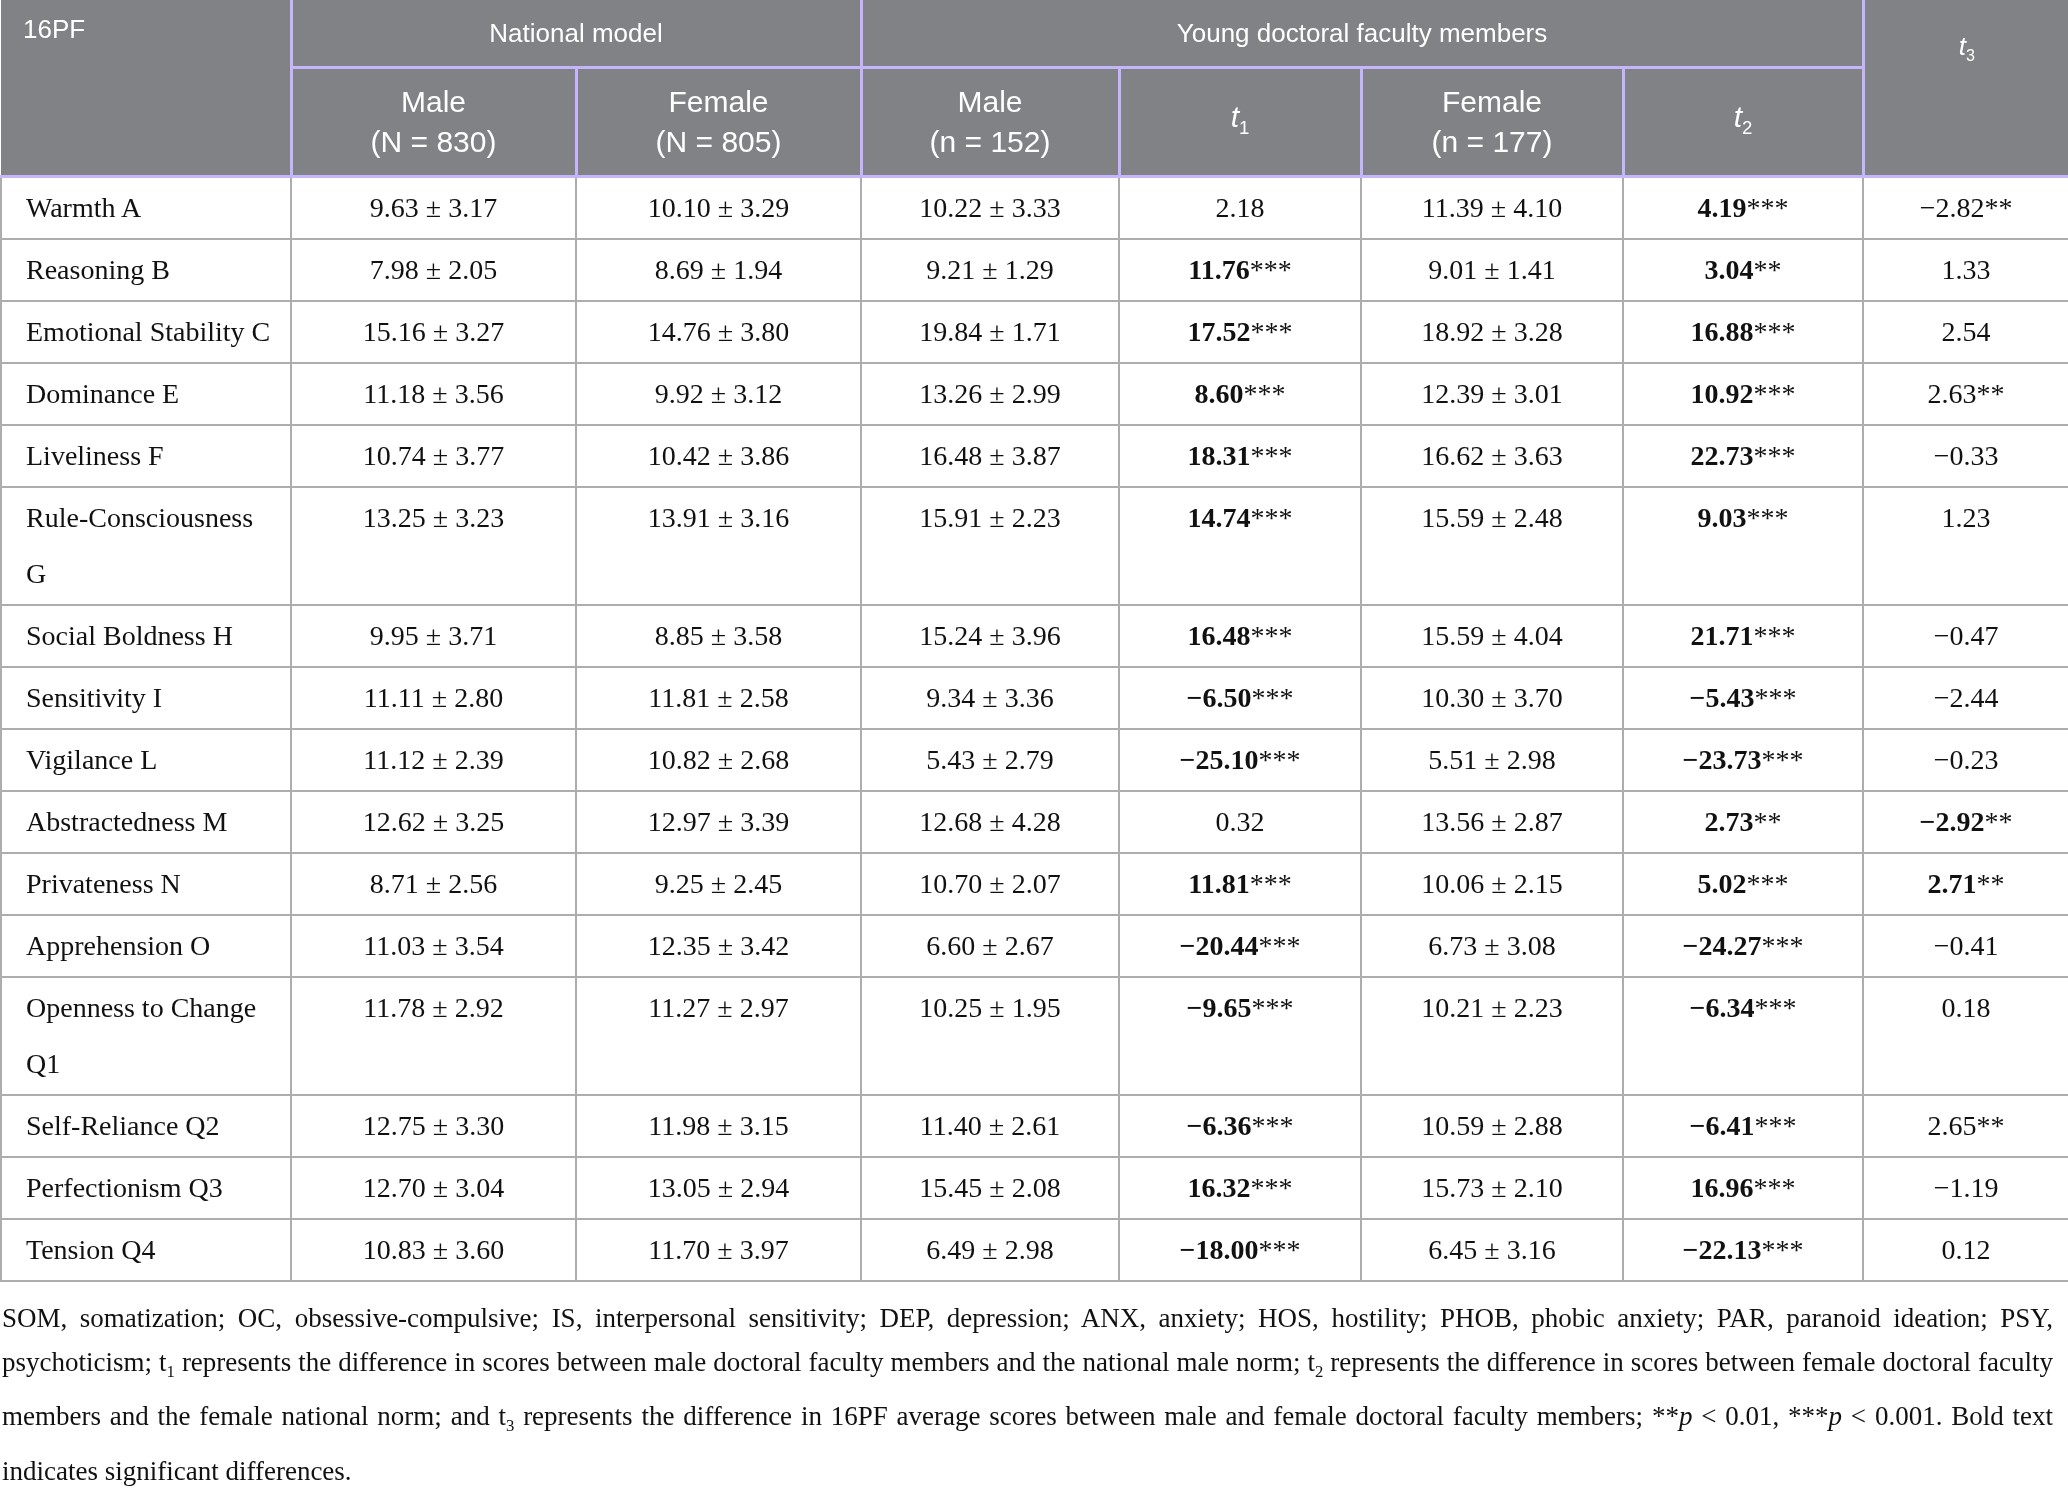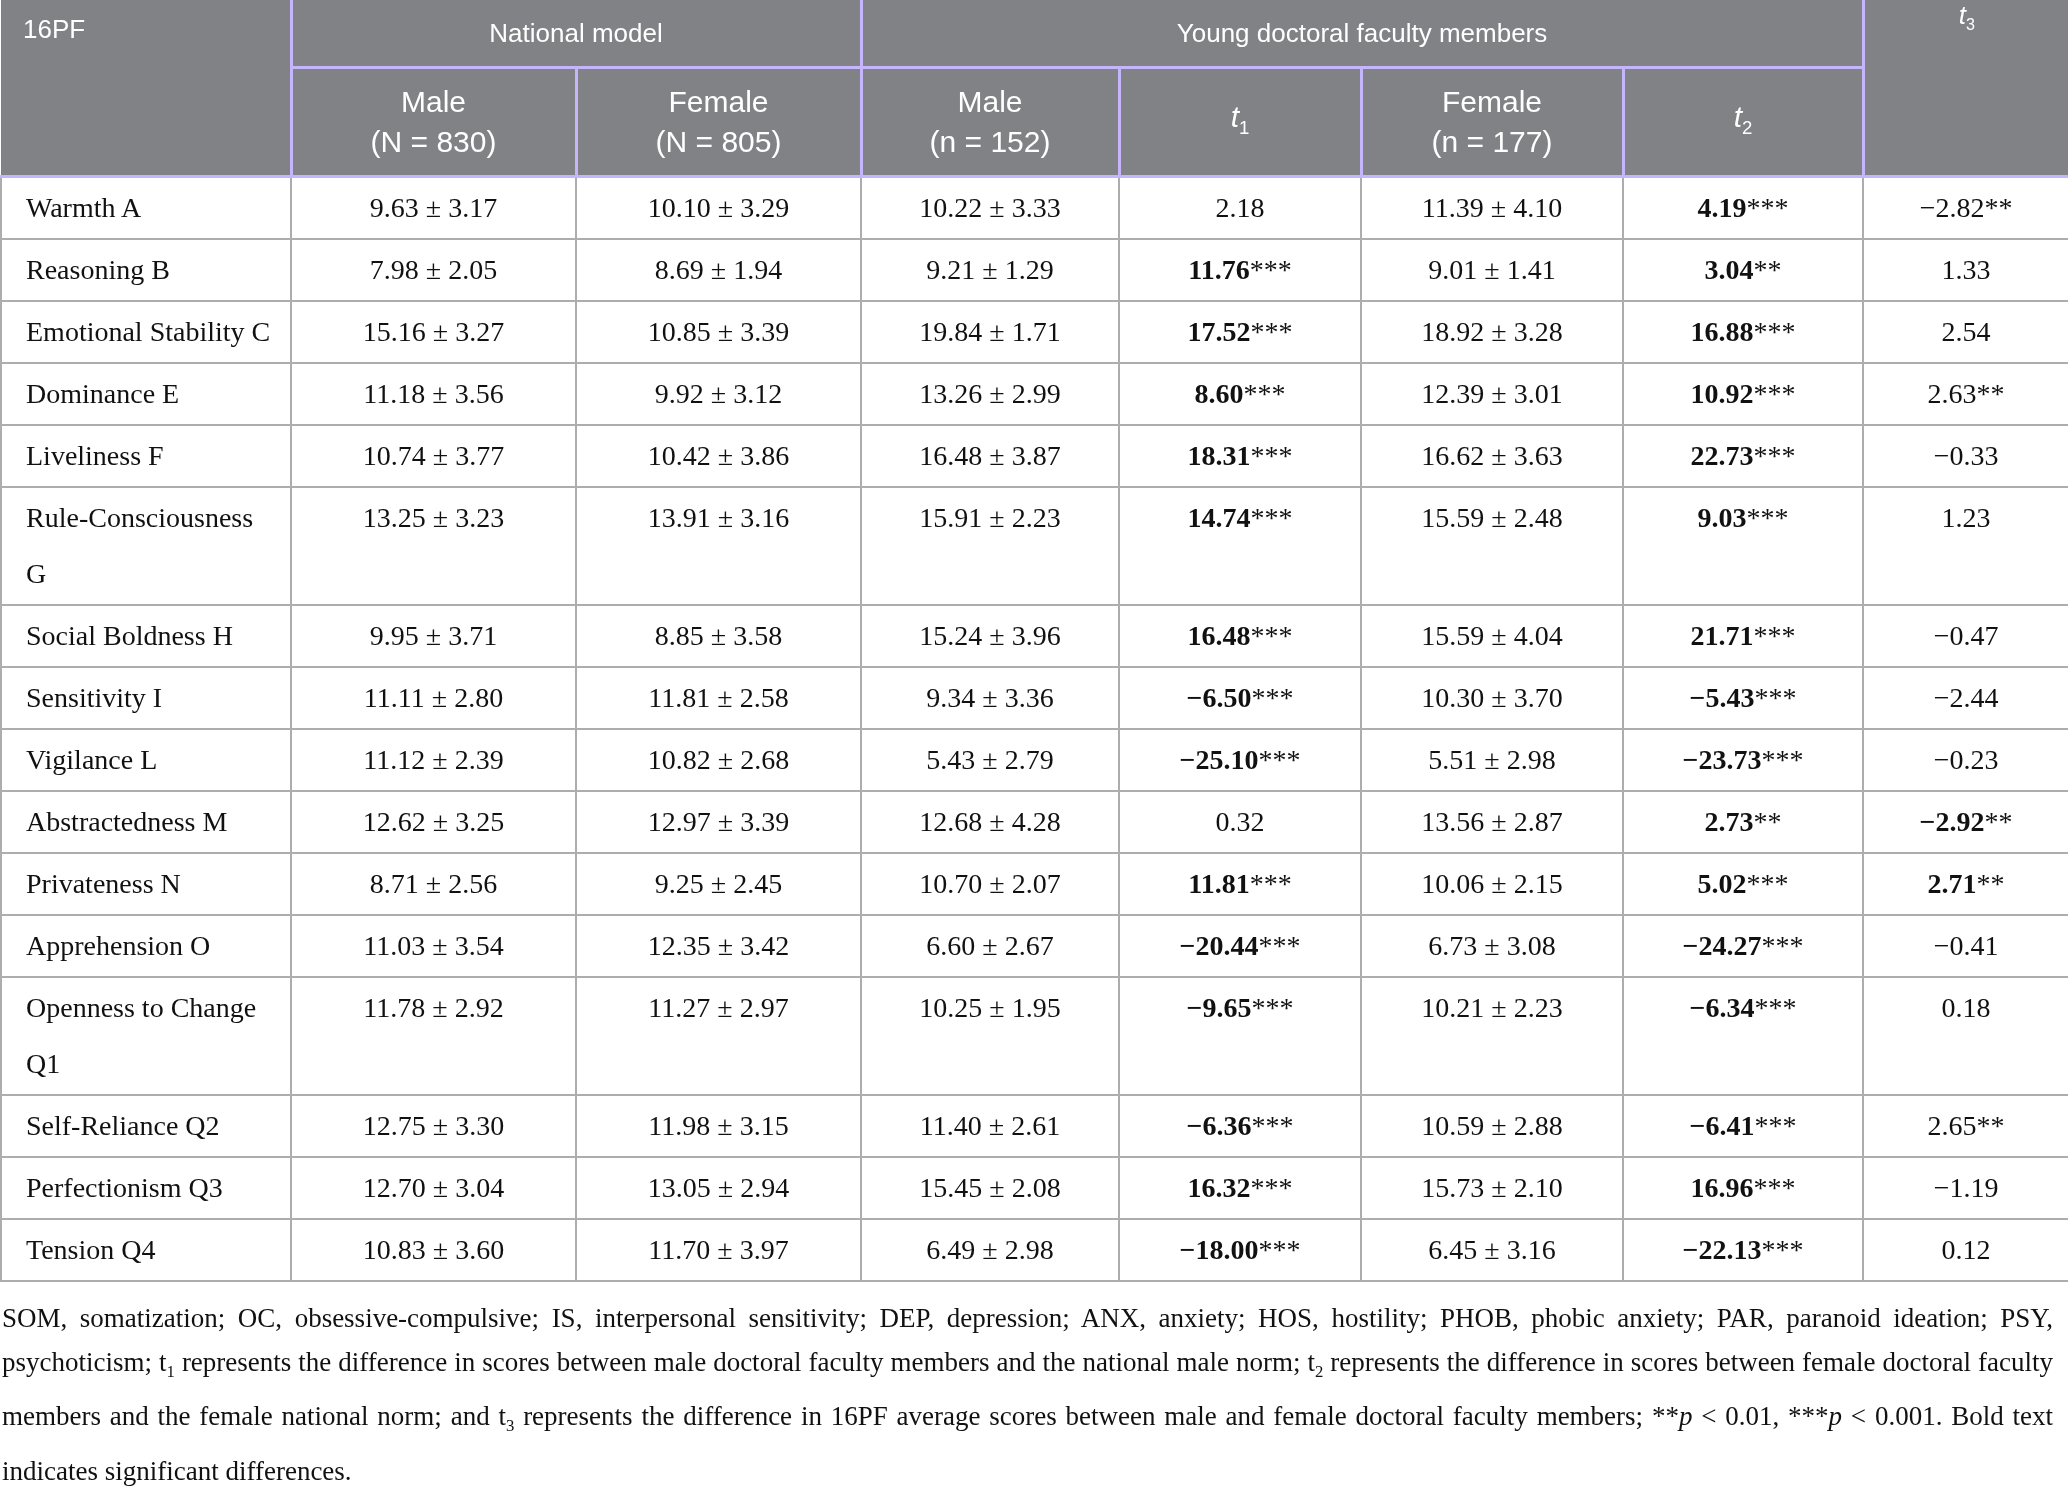--- a/index.html
+++ b/index.html
@@ -10,21 +10,21 @@
 
   
   thead th {
     background: #808285; color: #ffffff;
     font-family: "Liberation Sans", sans-serif; font-weight: 400;
     border: 3px solid #c4b5fd; text-align: center; vertical-align: middle;
   }
   thead tr.r1 th { font-size: 26px; height: 64px; border-top: 0; }
   thead tr.r2 th { font-size: 30px; height: 104px; line-height: 40px; }
   th.corner { text-align: left; vertical-align: top; padding: 14px 0 0 22px; border-left: 0; font-size: 32px; }
-  th.t3h   { vertical-align: top; padding-top: 0; border-right: 0; font-size: 30px; }
+  th.t3h   { vertical-align: top; padding-top: 31px; border-right: 0; font-size: 30px; }
   .tvar i { font-style: italic; }
   .tvar sub { font-size: 0.62em; }
 
   
   tbody td {
     border: 2px solid #adadad;
     font-size: 28px; line-height: 56px;
     vertical-align: top; text-align: center;
     padding: 2px 6px; background: #ffffff;
   }
@@ -88,21 +88,21 @@
         <td>8.69 ± 1.94</td>
         <td>9.21 ± 1.29</td>
         <td><span class="val bold">11.76</span><span class="stars">***</span></td>
         <td>9.01 ± 1.41</td>
         <td><span class="val bold">3.04</span><span class="stars">**</span></td>
         <td><span class="val">1.33</span><span class="stars"></span></td>
       </tr>
       <tr>
         <td class="lbl">Emotional Stability C</td>
         <td>15.16 ± 3.27</td>
-        <td>10.85 ± 3.39</td>
+        <td>14.76 ± 3.80</td>
         <td>19.84 ± 1.71</td>
         <td><span class="val bold">17.52</span><span class="stars">***</span></td>
         <td>18.92 ± 3.28</td>
         <td><span class="val bold">16.88</span><span class="stars">***</span></td>
         <td><span class="val">2.54</span><span class="stars"></span></td>
       </tr>
       <tr>
         <td class="lbl">Dominance E</td>
         <td>11.18 ± 3.56</td>
         <td>9.92 ± 3.12</td>

